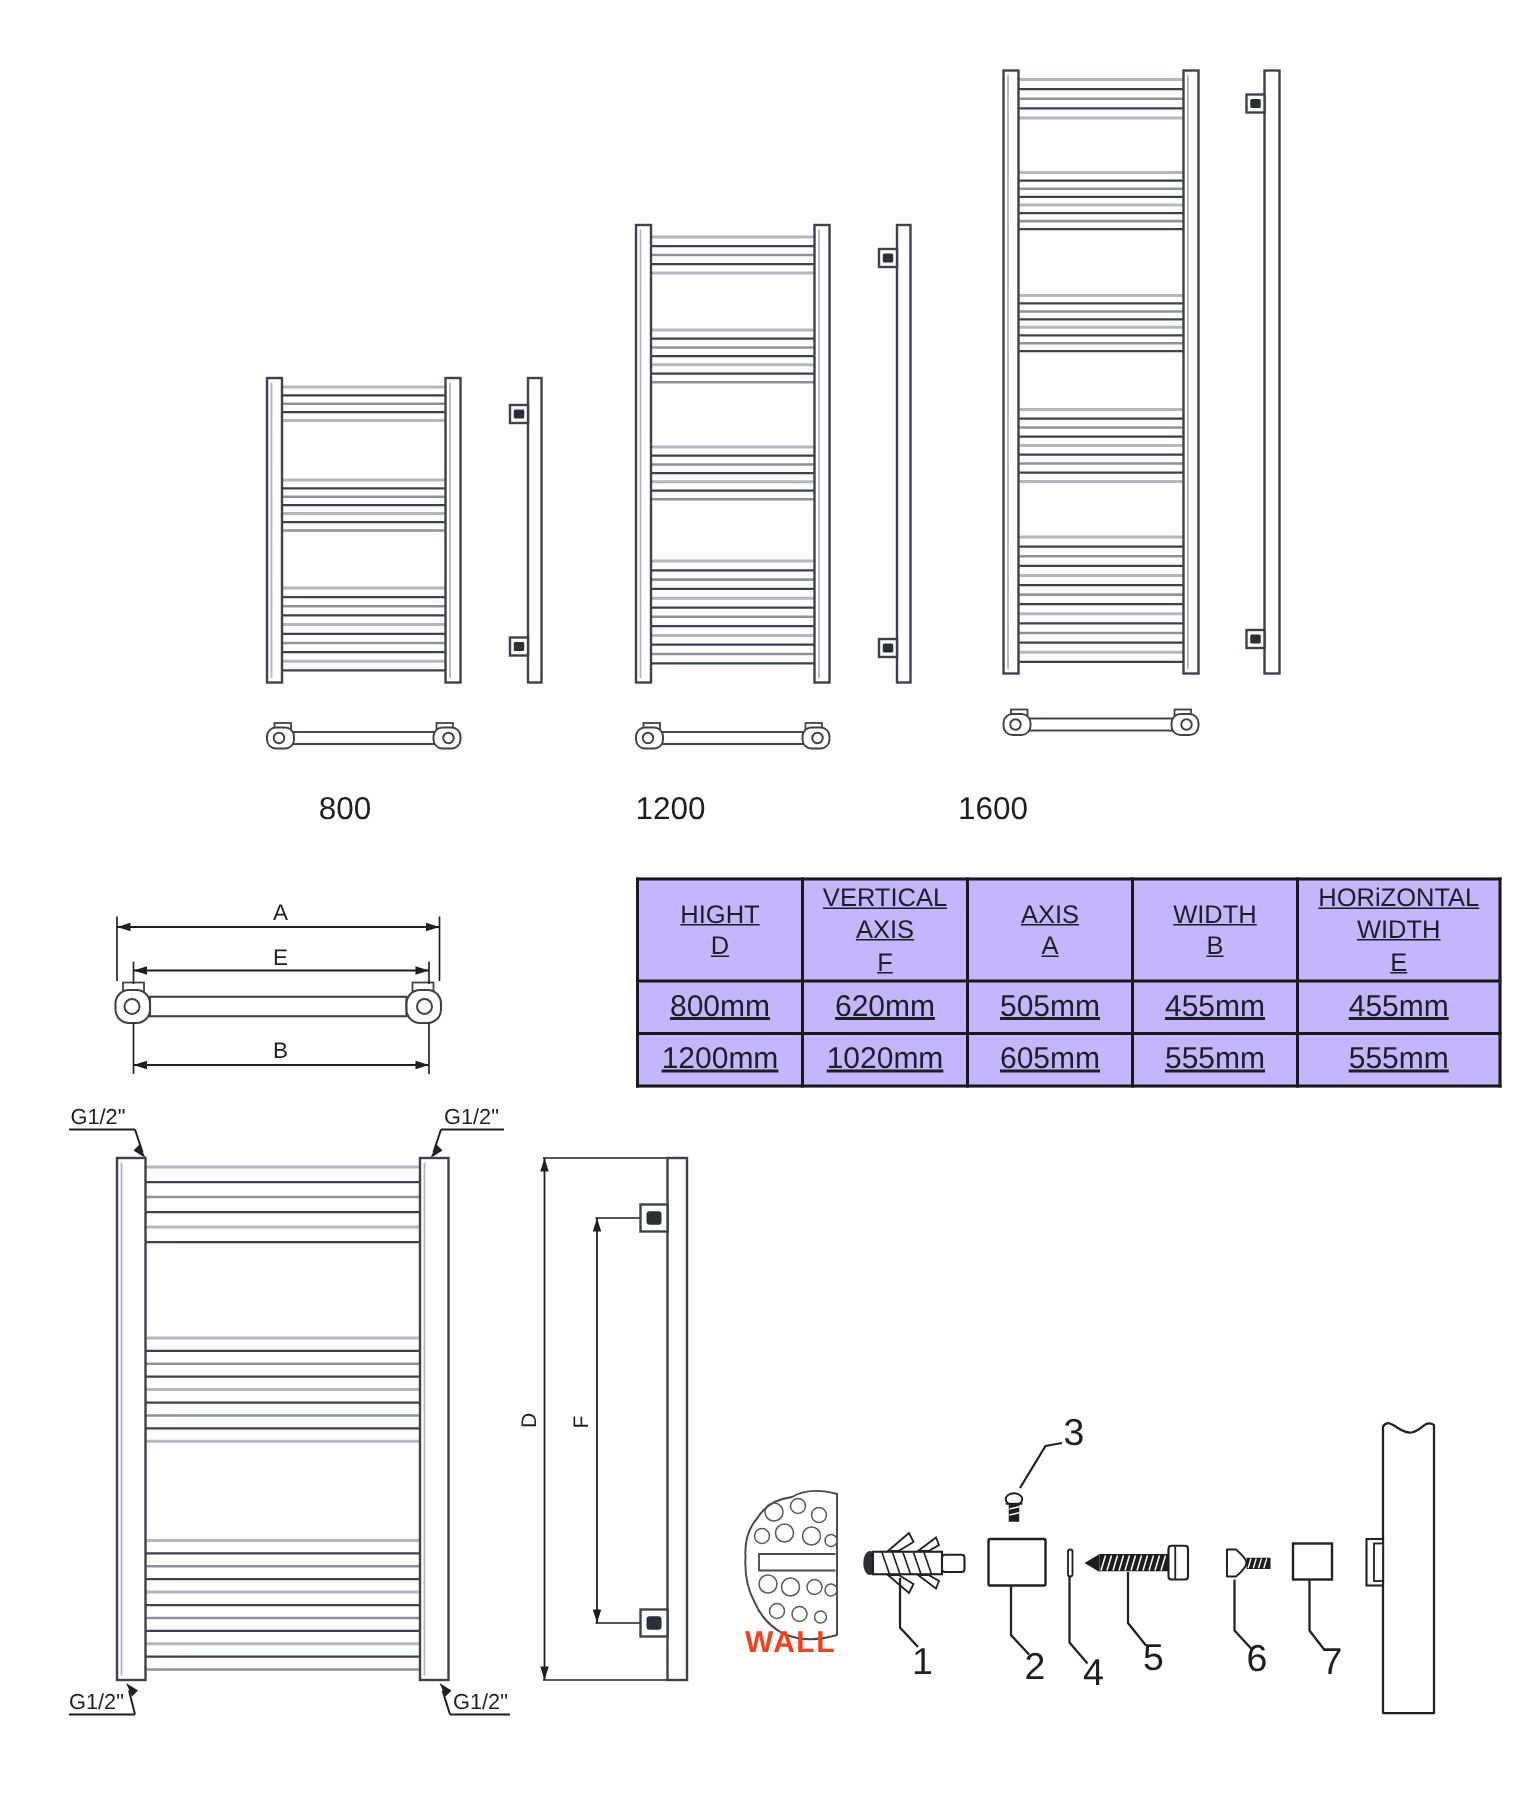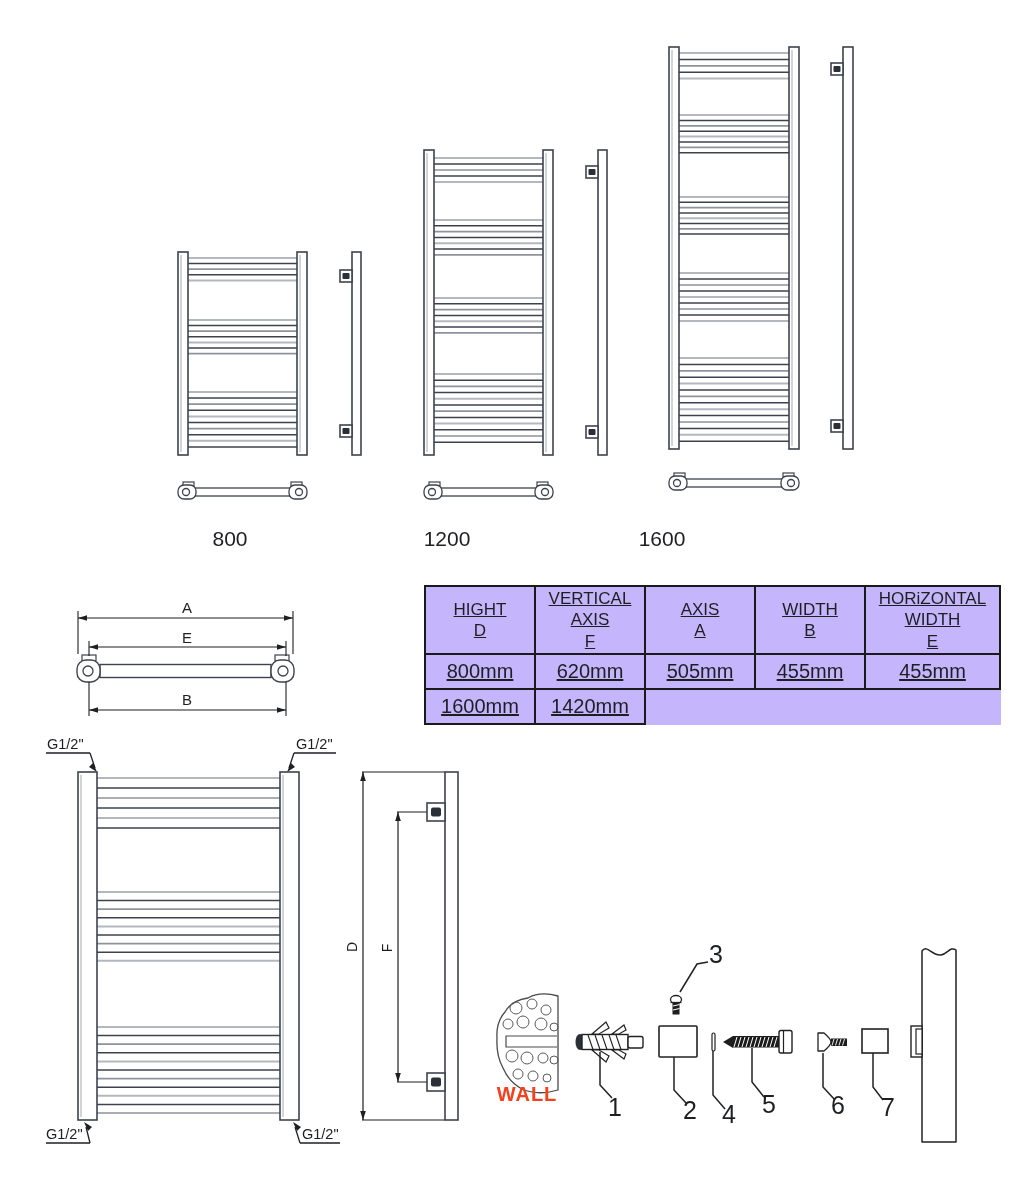--- a/index.html
+++ b/index.html
@@ -399,21 +399,21 @@
 E</th>
         </tr>
         <tr>
           <td>800mm</td>
           <td>620mm</td>
           <td>505mm</td>
           <td>455mm</td>
           <td>455mm</td>
         </tr>
         <tr>
-          <td>1600mm</td>
-          <td>1420mm</td>
-          <td class="ghost"></td>
-          <td class="ghost"></td>
-          <td class="ghost"></td>
+          <td>1200mm</td>
+          <td>1020mm</td>
+          <td>605mm</td>
+          <td>555mm</td>
+          <td>555mm</td>
         </tr>
       </tbody>
   </table>
 </div>
 
 </body></html>

